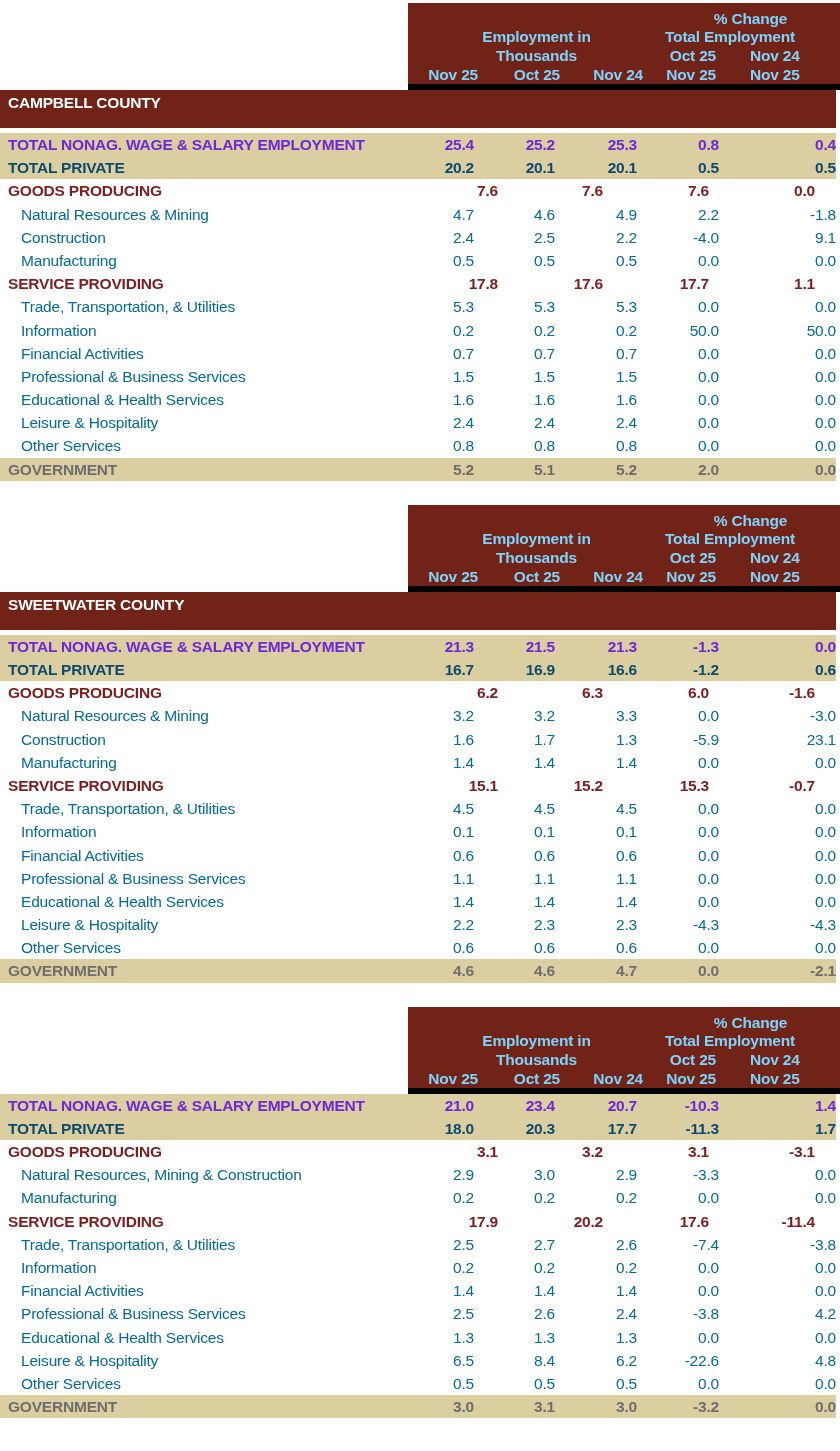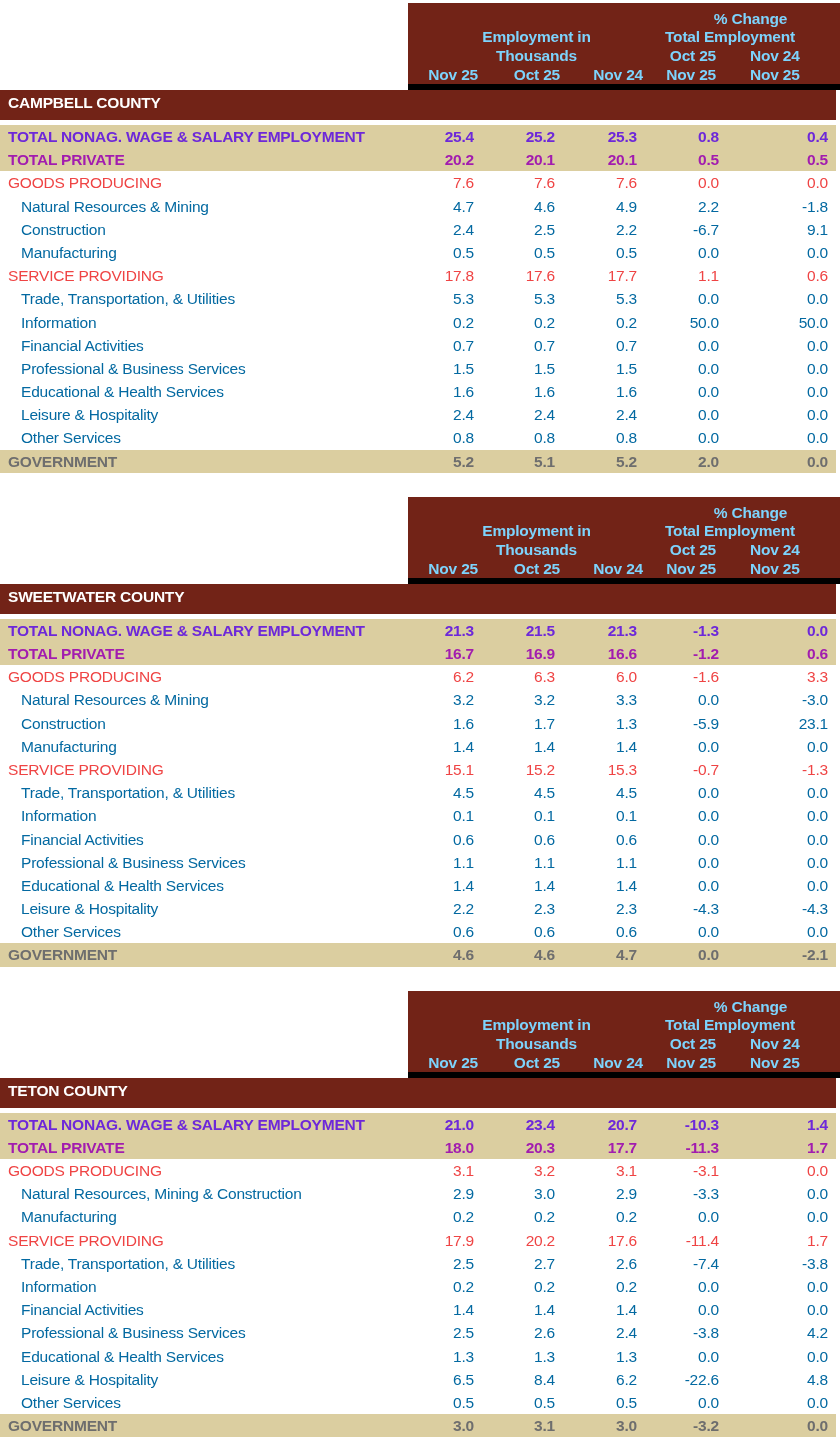--- a/index.html
+++ b/index.html
@@ -34,46 +34,46 @@
   .h-f5t {grid-area:3/5/4/6;text-align:right;padding-right:50px;}
   .h-c1  {grid-area:4/1/5/2;text-align:right;padding-right:16px;}
   .h-c2  {grid-area:4/2/5/3;text-align:right;padding-right:19px;}
   .h-c3  {grid-area:4/3/5/4;text-align:right;padding-right:22px;}
   .h-f4b {grid-area:4/4/5/5;text-align:right;padding-right:34px;}
   .h-f5b {grid-area:4/5/5/6;text-align:right;padding-right:50px;}
 
   
   .county{
     box-sizing:border-box;
-    width:836px;height:30px;margin-bottom:5px;
+    width:836px;height:38px;margin-bottom:5px;
     background:#722317;color:#ffffff;
     font-weight:bold;font-size:15.5px;line-height:25px;
     padding-left:8px;letter-spacing:-0.2px;
   }
 
   
   .row{
     display:grid;
     grid-template-columns:408px 86px 85px 86px 85px 86px;
     height:23.2px;line-height:23.2px;
     font-size:15.5px;letter-spacing:-0.2px;
     white-space:nowrap;
   }
   .row .lbl{padding-left:8px;overflow:hidden;}
   .row.detail .lbl{padding-left:21px;}
   .row .v{text-align:right;}
   .v1{padding-right:20px;}
   .v2{padding-right:24px;}
   .v3{padding-right:28px;}
   .v4{padding-right:31px;}
-  .v5{padding-right:8px;}
+  .v5{padding-right:0;}
 
   .row.total     {background:#DBCEA0;font-weight:bold;color:#6d28d9;}
-  .row.subtotal  {background:#DBCEA0;font-weight:bold;color:#a21caf;}
-  .row.section   {background:#ffffff;font-weight:normal;color:#ef4444;}
+  .row.subtotal  {background:#DBCEA0;font-weight:bold;color:#0c4a6e;}
+  .row.section   {background:#ffffff;font-weight:bold;color:#7f1d1d;gap:24px;}
   .row.detail    {background:#ffffff;color:#0369a1;}
   .row.government{background:#DBCEA0;font-weight:bold;color:#6E6E6E;}
 </style>
 </head>
 <body>
 
 <div id="page">
     <div class="tbl first">
       <div class="hdr">
         <div class="h-pct">% Change</div>
@@ -120,21 +120,21 @@
           <div class="v v2">4.6</div>
           <div class="v v3">4.9</div>
           <div class="v v4">2.2</div>
           <div class="v v5">-1.8</div>
         </div>
         <div class="row detail">
           <div class="lbl">Construction</div>
           <div class="v v1">2.4</div>
           <div class="v v2">2.5</div>
           <div class="v v3">2.2</div>
-          <div class="v v4">-6.7</div>
+          <div class="v v4">-4.0</div>
           <div class="v v5">9.1</div>
         </div>
         <div class="row detail">
           <div class="lbl">Manufacturing</div>
           <div class="v v1">0.5</div>
           <div class="v v2">0.5</div>
           <div class="v v3">0.5</div>
           <div class="v v4">0.0</div>
           <div class="v v5">0.0</div>
         </div>
@@ -357,21 +357,20 @@
         <div class="h-tot">Total Employment</div>
         <div class="h-thou">Thousands</div>
         <div class="h-f4t">Oct 25</div>
         <div class="h-f5t">Nov 24</div>
         <div class="h-c1">Nov 25</div>
         <div class="h-c2">Oct 25</div>
         <div class="h-c3">Nov 24</div>
         <div class="h-f4b">Nov 25</div>
         <div class="h-f5b">Nov 25</div>
       </div>
-      <div class="county"><span>TETON COUNTY</span></div>
       <div class="rows">
         <div class="row total">
           <div class="lbl">TOTAL NONAG. WAGE &amp; SALARY EMPLOYMENT</div>
           <div class="v v1">21.0</div>
           <div class="v v2">23.4</div>
           <div class="v v3">20.7</div>
           <div class="v v4">-10.3</div>
           <div class="v v5">1.4</div>
         </div>
         <div class="row subtotal">

